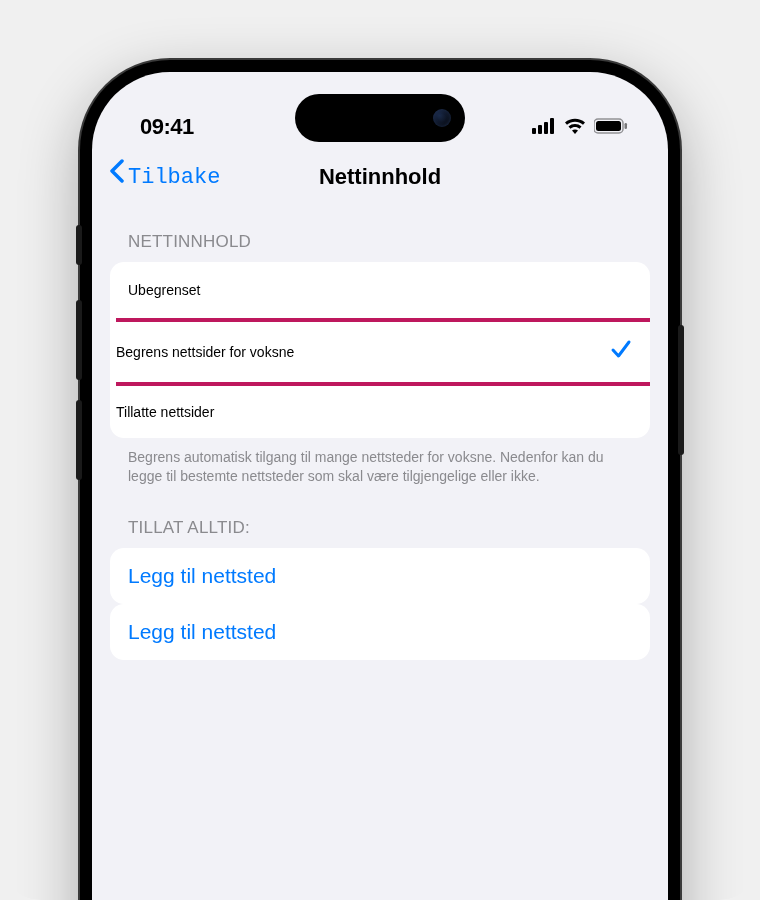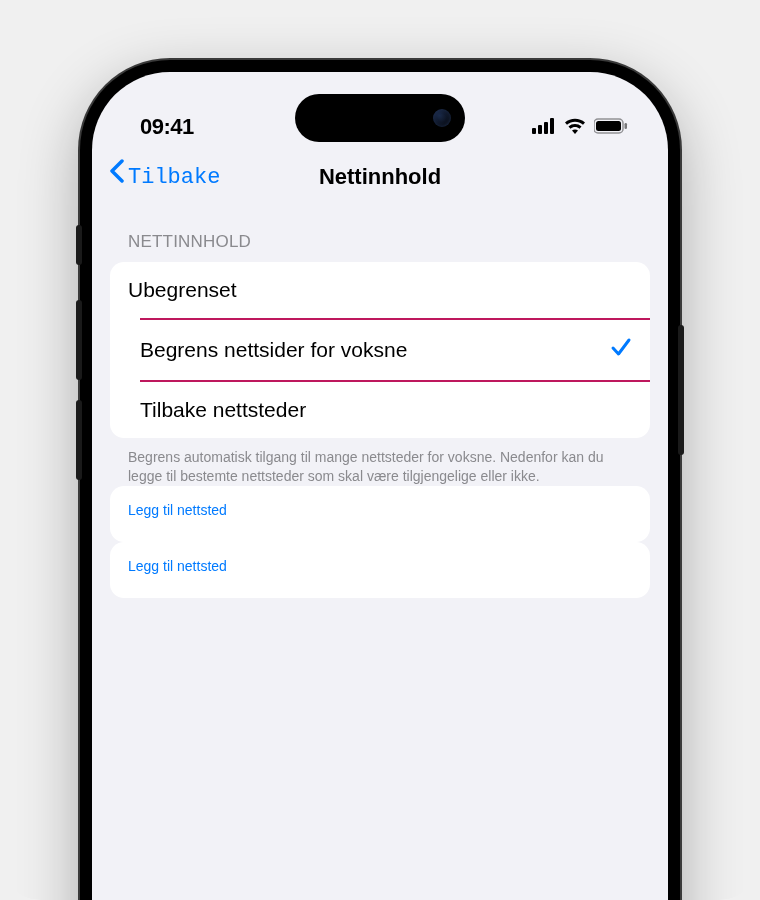--- a/index.html
+++ b/index.html
@@ -136,50 +136,50 @@
     .group {
       background: #fff;
       border-radius: 14px;
       overflow: hidden;
     }
     .row {
       display: flex;
       align-items: center;
       justify-content: space-between;
       padding: 16px 18px;
-      font-size: 21px;
+      font-size: 14px;
       color: #000;
       min-height: 56px;
       cursor: pointer;
     }
     .row + .row {
-      border-top: 2px solid #be185d;
-      margin-left: 30px;
+      border-top: 4px solid #be185d;
+      margin-left: 6px;
       padding-left: 0;
     }
     .row-label {
       flex: 1;
     }
     .checkmark {
       color: #007aff;
       font-size: 24px;
       font-weight: 600;
     }
     .section-footer {
       font-size: 14px;
       color: #8a8a8e;
       padding: 10px 18px 0 18px;
       line-height: 1.35;
       font-weight: 400;
     }
     .link-row {
       display: flex;
-      align-items: flex-start;
+      align-items: flex-end;
       padding: 16px 18px;
-      font-size: 14px;
+      font-size: 21px;
       color: #007aff;
       min-height: 56px;
       cursor: pointer;
     }
     .side-button {
       position: absolute;
       background: #1a1a1a;
       border-radius: 3px;
     }
     .btn-silence {
@@ -270,25 +270,26 @@
           </div>
           <div class="row" style="padding-right:18px">
             <span class="row-label">Begrens nettsider for voksne</span>
             <span class="checkmark">
               <svg width="22" height="22" viewBox="0 0 22 22">
                   <path d="M3 12 L8.5 18 L19 4" stroke="#007aff" stroke-width="3" fill="none" stroke-linecap="round" stroke-linejoin="round"></path>
                 </svg>
             </span>
           </div>
           <div class="row">
-            <span class="row-label">Tilbake nettsteder</span>
+            <span class="row-label">Tillatte nettsider</span>
           </div>
         </div>
         <div class="section-footer">Begrens automatisk tilgang til mange nettsteder for voksne. Nedenfor kan du legge til bestemte nettsteder som skal være tilgjengelige eller ikke.</div>
 
+        <div class="section-header with-colon">TILLAT ALLTID:</div>
         <div class="group">
           <div class="link-row">
             <span>Legg til nettsted</span>
           </div>
         </div>
 
         <div class="group">
           <div class="link-row">
             <span>Legg til nettsted</span>
           </div>

